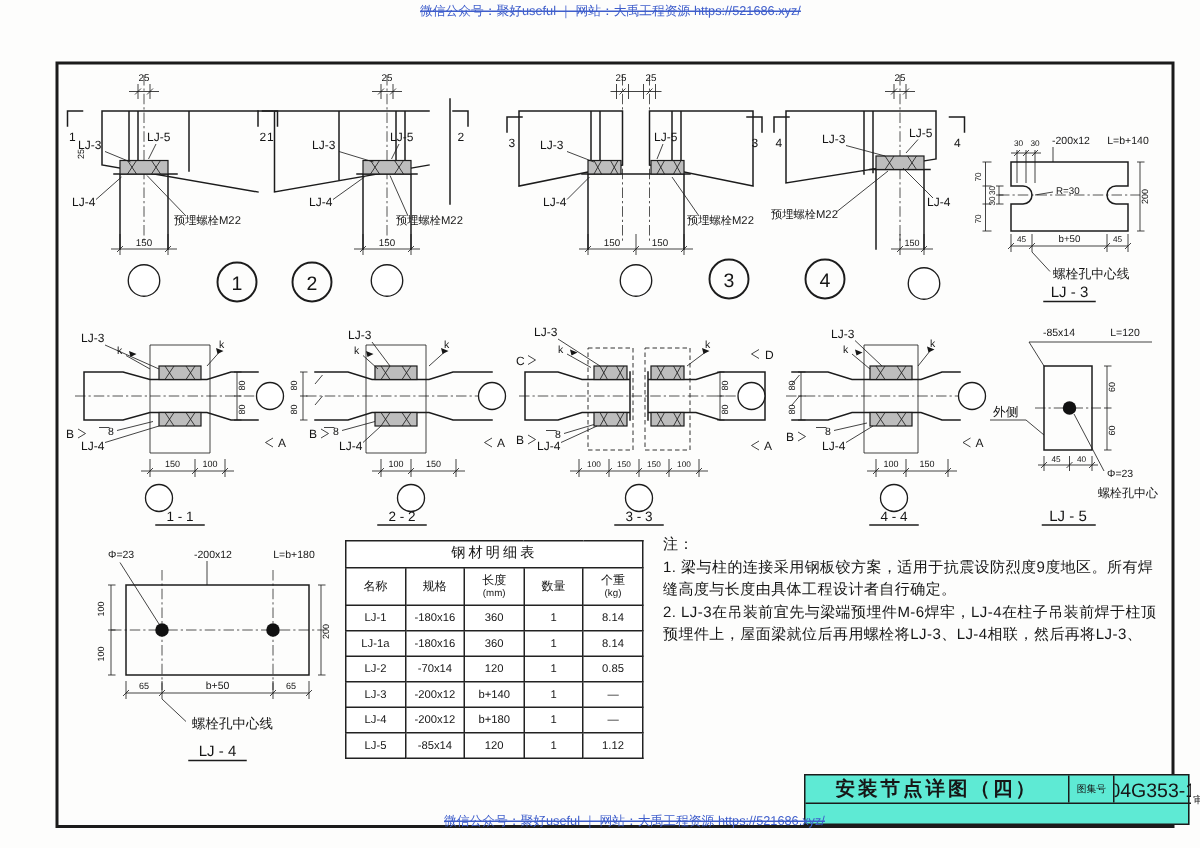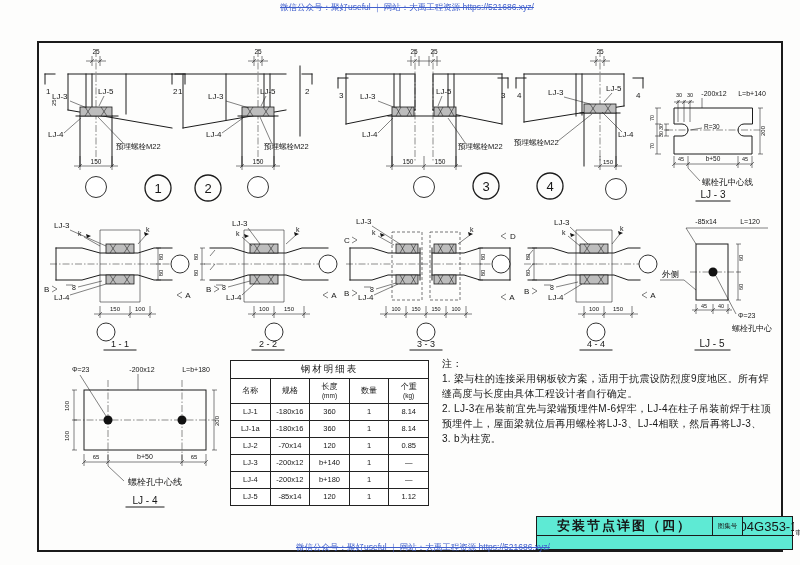--- a/index.html
+++ b/index.html
@@ -447,21 +447,20 @@
   </tr>
 </tbody>
   </table>
 
 <div class="abs notes" style="left:442px;top:356px;">
   <div>注：</div>
   <div>1. 梁与柱的连接采用钢板铰方案，适用于抗震设防烈度9度地区。所有焊</div>
   <div>缝高度与长度由具体工程设计者自行确定。</div>
   <div>2. LJ-3在吊装前宜先与梁端预埋件M-6焊牢，LJ-4在柱子吊装前焊于柱顶</div>
   <div>预埋件上，屋面梁就位后再用螺栓将LJ-3、LJ-4相联，然后再将LJ-3、</div>
-  <div>3. b为柱宽。</div>
 </div>
 
 <div class="abs tb">
   <div class="r1">
     <div class="c tbtitle" style="width:176px;">安装节点详图（四）</div>
     <div class="c small" style="width:30px;">图集号</div>
     <div class="c" style="width:51px;font-size:13px;">04G353-1</div>
   </div>
   <div class="r2">
     <div class="c small" style="width:17px;">审核</div>

